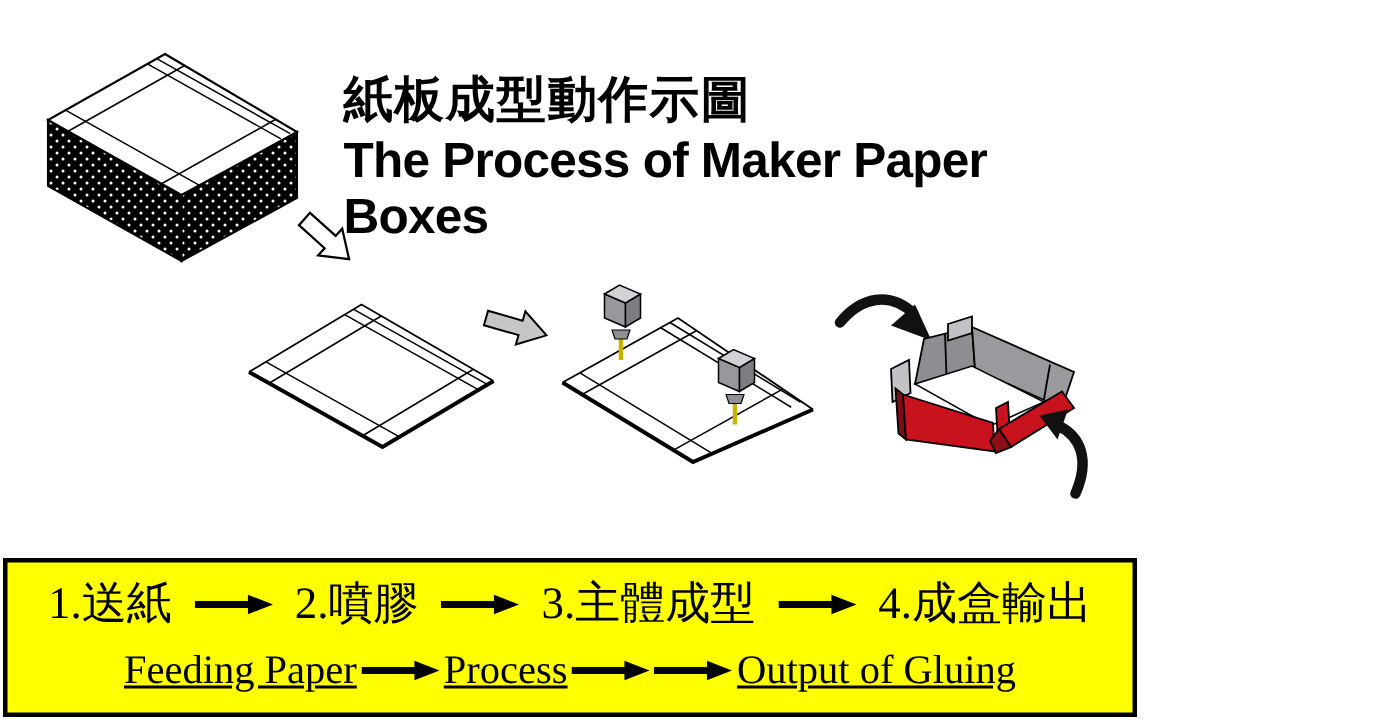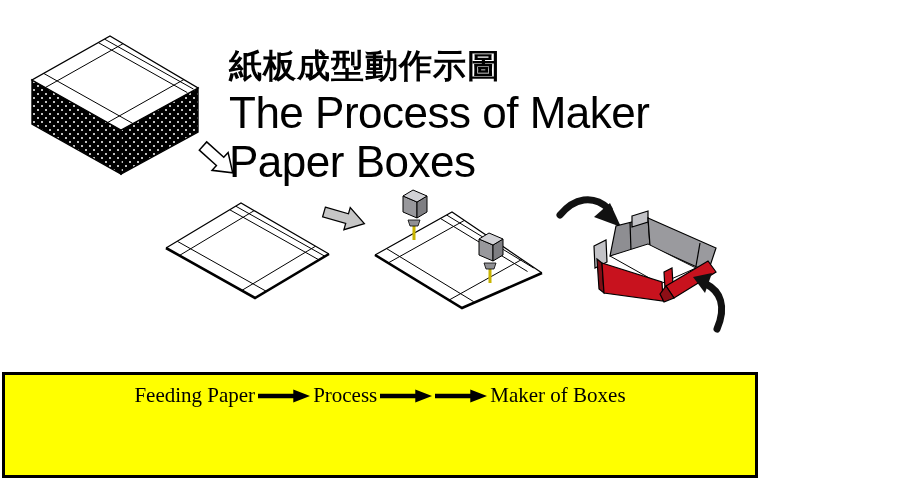--- a/index.html
+++ b/index.html
@@ -1,27 +1,27 @@
 <!DOCTYPE html>
 <html><head>
 <meta charset="utf-8">
 <style>
   html,body{margin:0;padding:0;background:#fff;}
   .canvas{position:relative;width:760px;height:480px;background:#ffffff;overflow:hidden;
           font-family:"Liberation Sans","DejaVu Sans",sans-serif;}
   .art{position:absolute;left:0;top:0;}
   .title-block{position:absolute;left:229px;top:48px;line-height:1.1;color:#000;}
   .title-zh{font-size:33px;font-weight:bold;letter-spacing:1px;}
-  .title-en{font-size:44px;font-weight:normal;letter-spacing:-0.5px;margin-top:5px;}
+  .title-en{font-size:33px;font-weight:bold;letter-spacing:-0.5px;margin-top:5px;}
   .banner{position:absolute;left:2px;right:2px;top:372px;bottom:2px;background:#FFFF00;
           border:3px solid #000;color:#000;}
   .flow-row{display:flex;justify-content:center;align-items:center;
             font-family:"Liberation Serif","DejaVu Serif",serif;}
   .row-zh{margin-top:7px;font-size:30px;gap:15px;}
-  .row-en{margin-top:8px;font-size:21px;gap:3px;}
+  .row-en{margin-top:8px;font-size:27px;gap:3px;text-decoration:underline;}
   .flow-arrow{flex:0 0 auto;display:block;}
   .step{white-space:nowrap;}
 </style>
 </head>
 <body>
 
 <div class="canvas">
 
   <svg class="art" width="920" height="370" viewBox="0 0 920 370">
     <defs>
@@ -139,29 +139,44 @@
       <polygon points="841,221 853,221 853,251 859,251 847,269 835,251 841,251" fill="#1C1C1C"></polygon>
     </g>
   </svg>
 
   <div class="title-block">
     <div class="title-zh">紙板成型動作示圖</div>
     <div class="title-en">The Process of Maker Paper Boxes</div>
   </div>
 
   <div class="banner">
+    <div class="flow-row row-zh">
+      <span class="step">1.送紙</span>
+      <svg class="flow-arrow" width="52" height="14" viewBox="0 0 56 14">
+          <polygon points="0,4.5 38,4.5 38,0 56,7 38,14 38,9.5 0,9.5" fill="#000"></polygon>
+        </svg>
+      <span class="step">2.噴膠</span>
+      <svg class="flow-arrow" width="52" height="14" viewBox="0 0 56 14">
+          <polygon points="0,4.5 38,4.5 38,0 56,7 38,14 38,9.5 0,9.5" fill="#000"></polygon>
+        </svg>
+      <span class="step">3.主體成型</span>
+      <svg class="flow-arrow" width="52" height="14" viewBox="0 0 56 14">
+          <polygon points="0,4.5 38,4.5 38,0 56,7 38,14 38,9.5 0,9.5" fill="#000"></polygon>
+        </svg>
+      <span class="step">4.成盒輸出</span>
+    </div>
     <div class="flow-row row-en">
       <span class="step">Feeding Paper</span>
       <svg class="flow-arrow" width="52" height="14" viewBox="0 0 56 14">
           <polygon points="0,4.5 38,4.5 38,0 56,7 38,14 38,9.5 0,9.5" fill="#000"></polygon>
         </svg>
       <span class="step">Process</span>
       <svg class="flow-arrow" width="52" height="14" viewBox="0 0 56 14">
           <polygon points="0,4.5 38,4.5 38,0 56,7 38,14 38,9.5 0,9.5" fill="#000"></polygon>
         </svg>
       <svg class="flow-arrow" width="52" height="14" viewBox="0 0 56 14">
           <polygon points="0,4.5 38,4.5 38,0 56,7 38,14 38,9.5 0,9.5" fill="#000"></polygon>
         </svg>
-      <span class="step">Maker of Boxes</span>
+      <span class="step">Output of Gluing</span>
     </div>
   </div>
 
 </div>
 
 </body></html>

